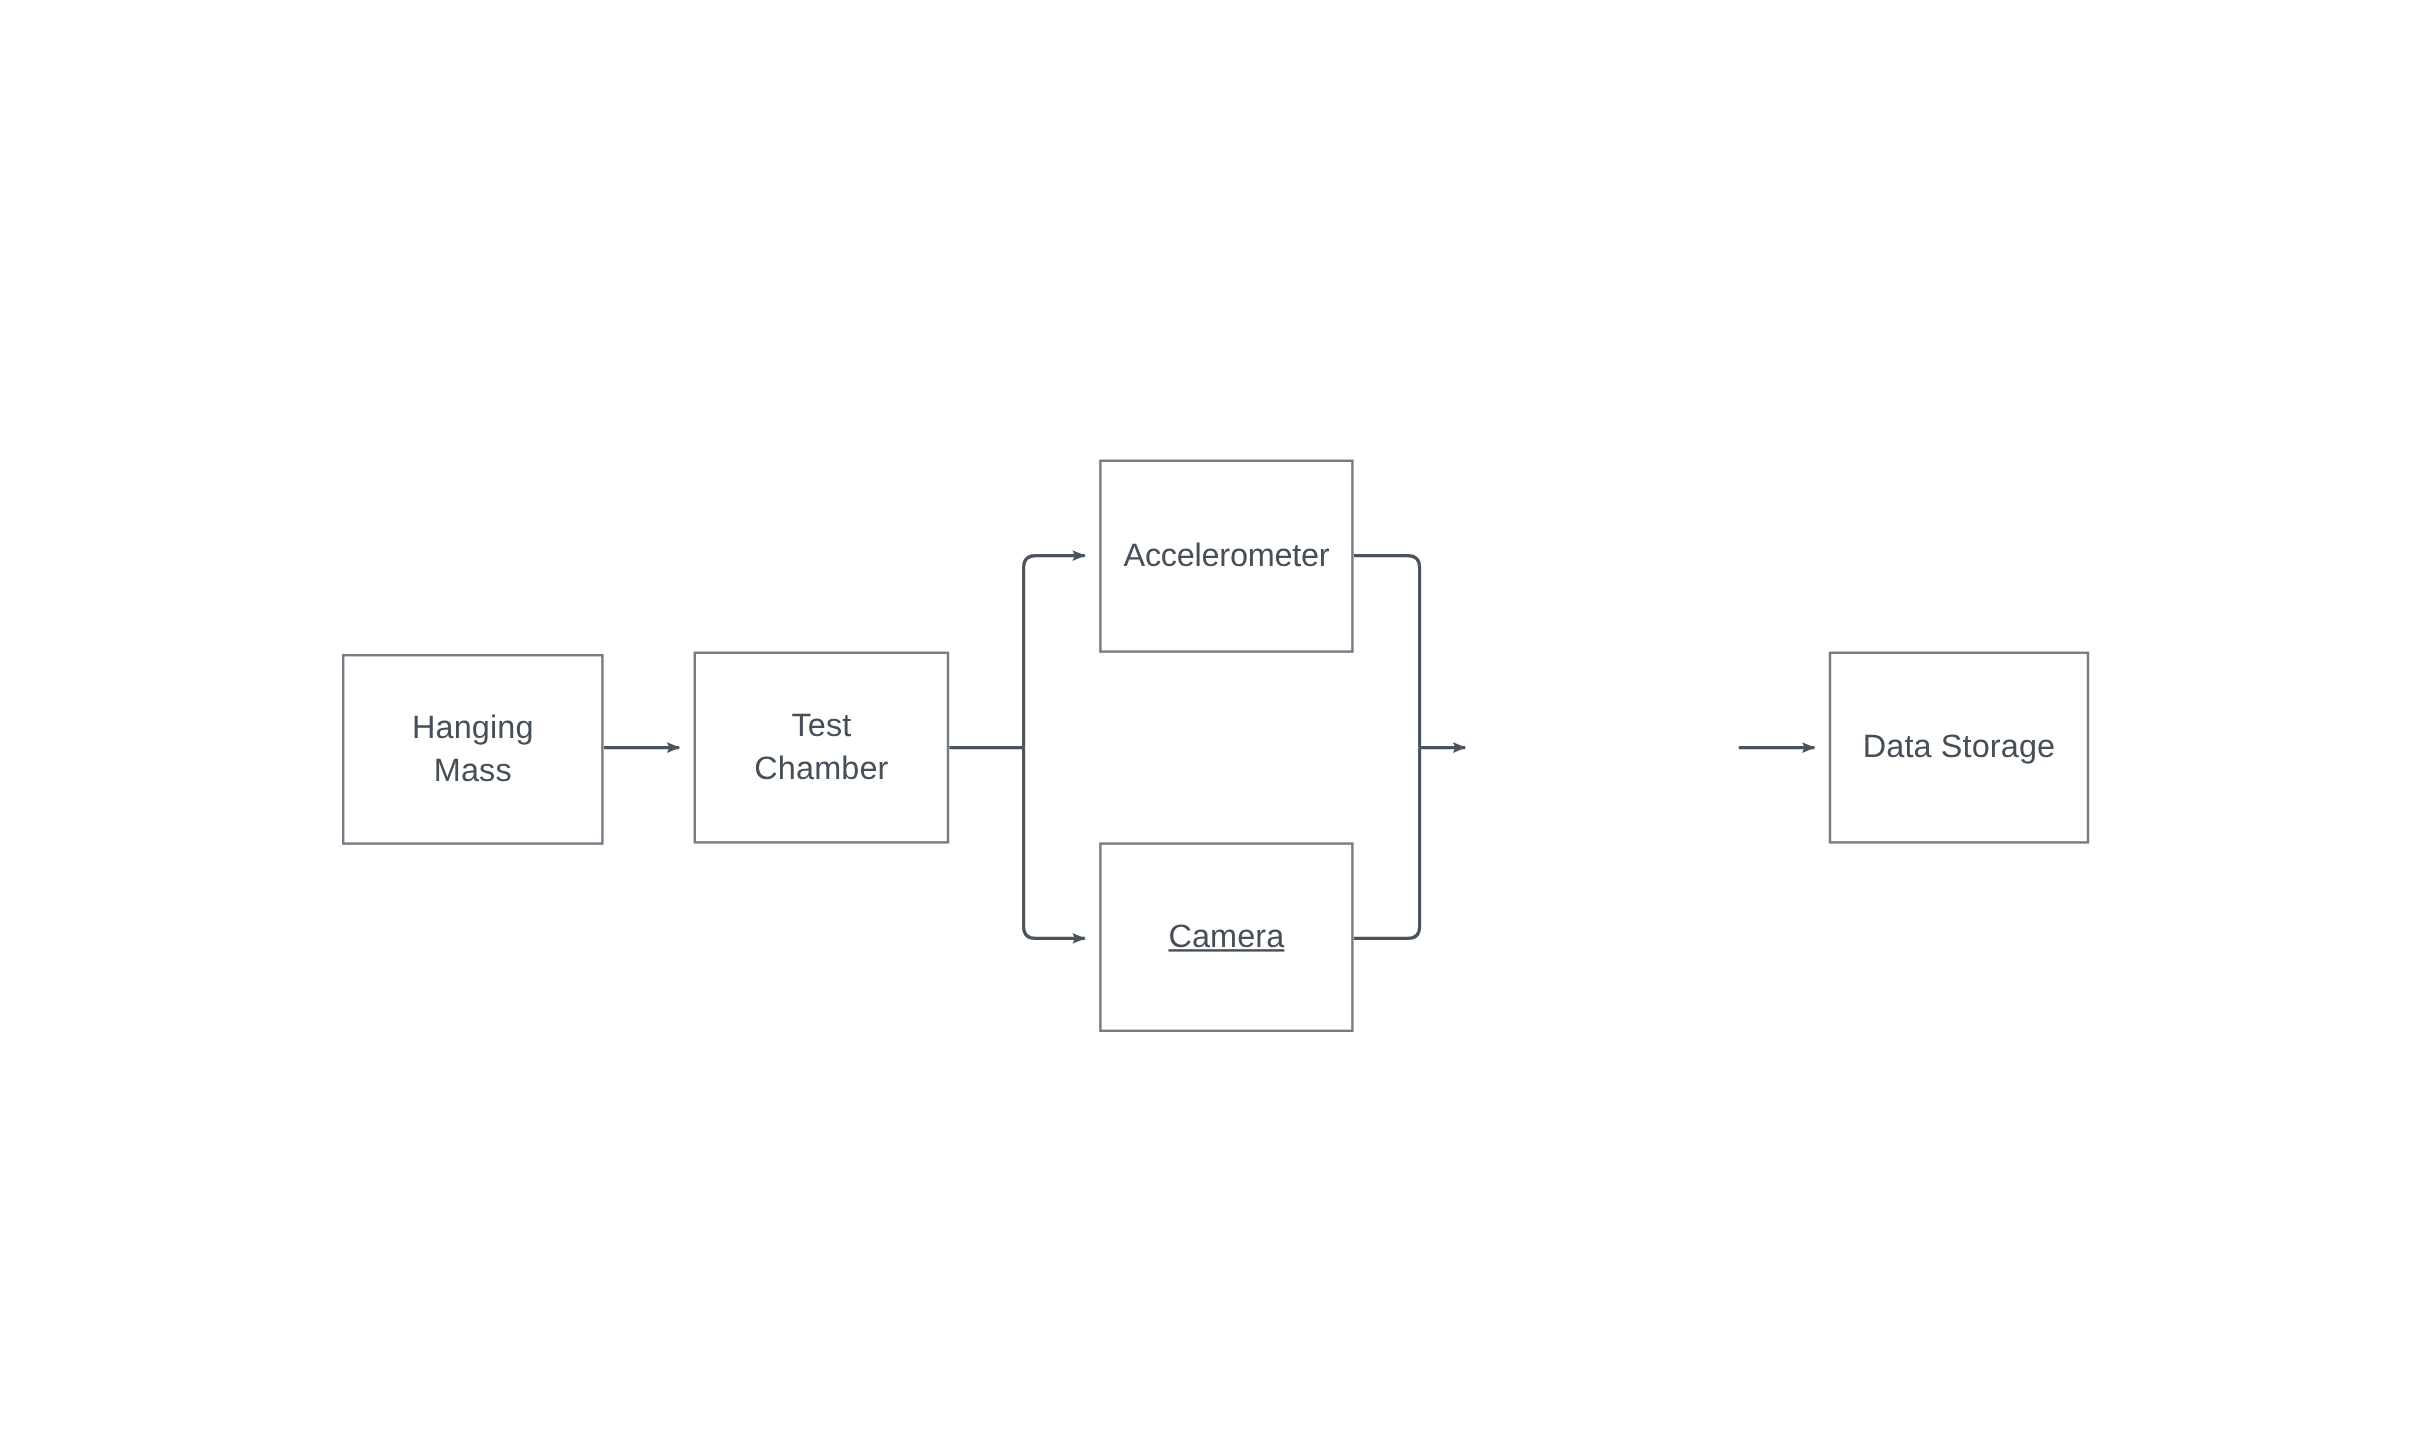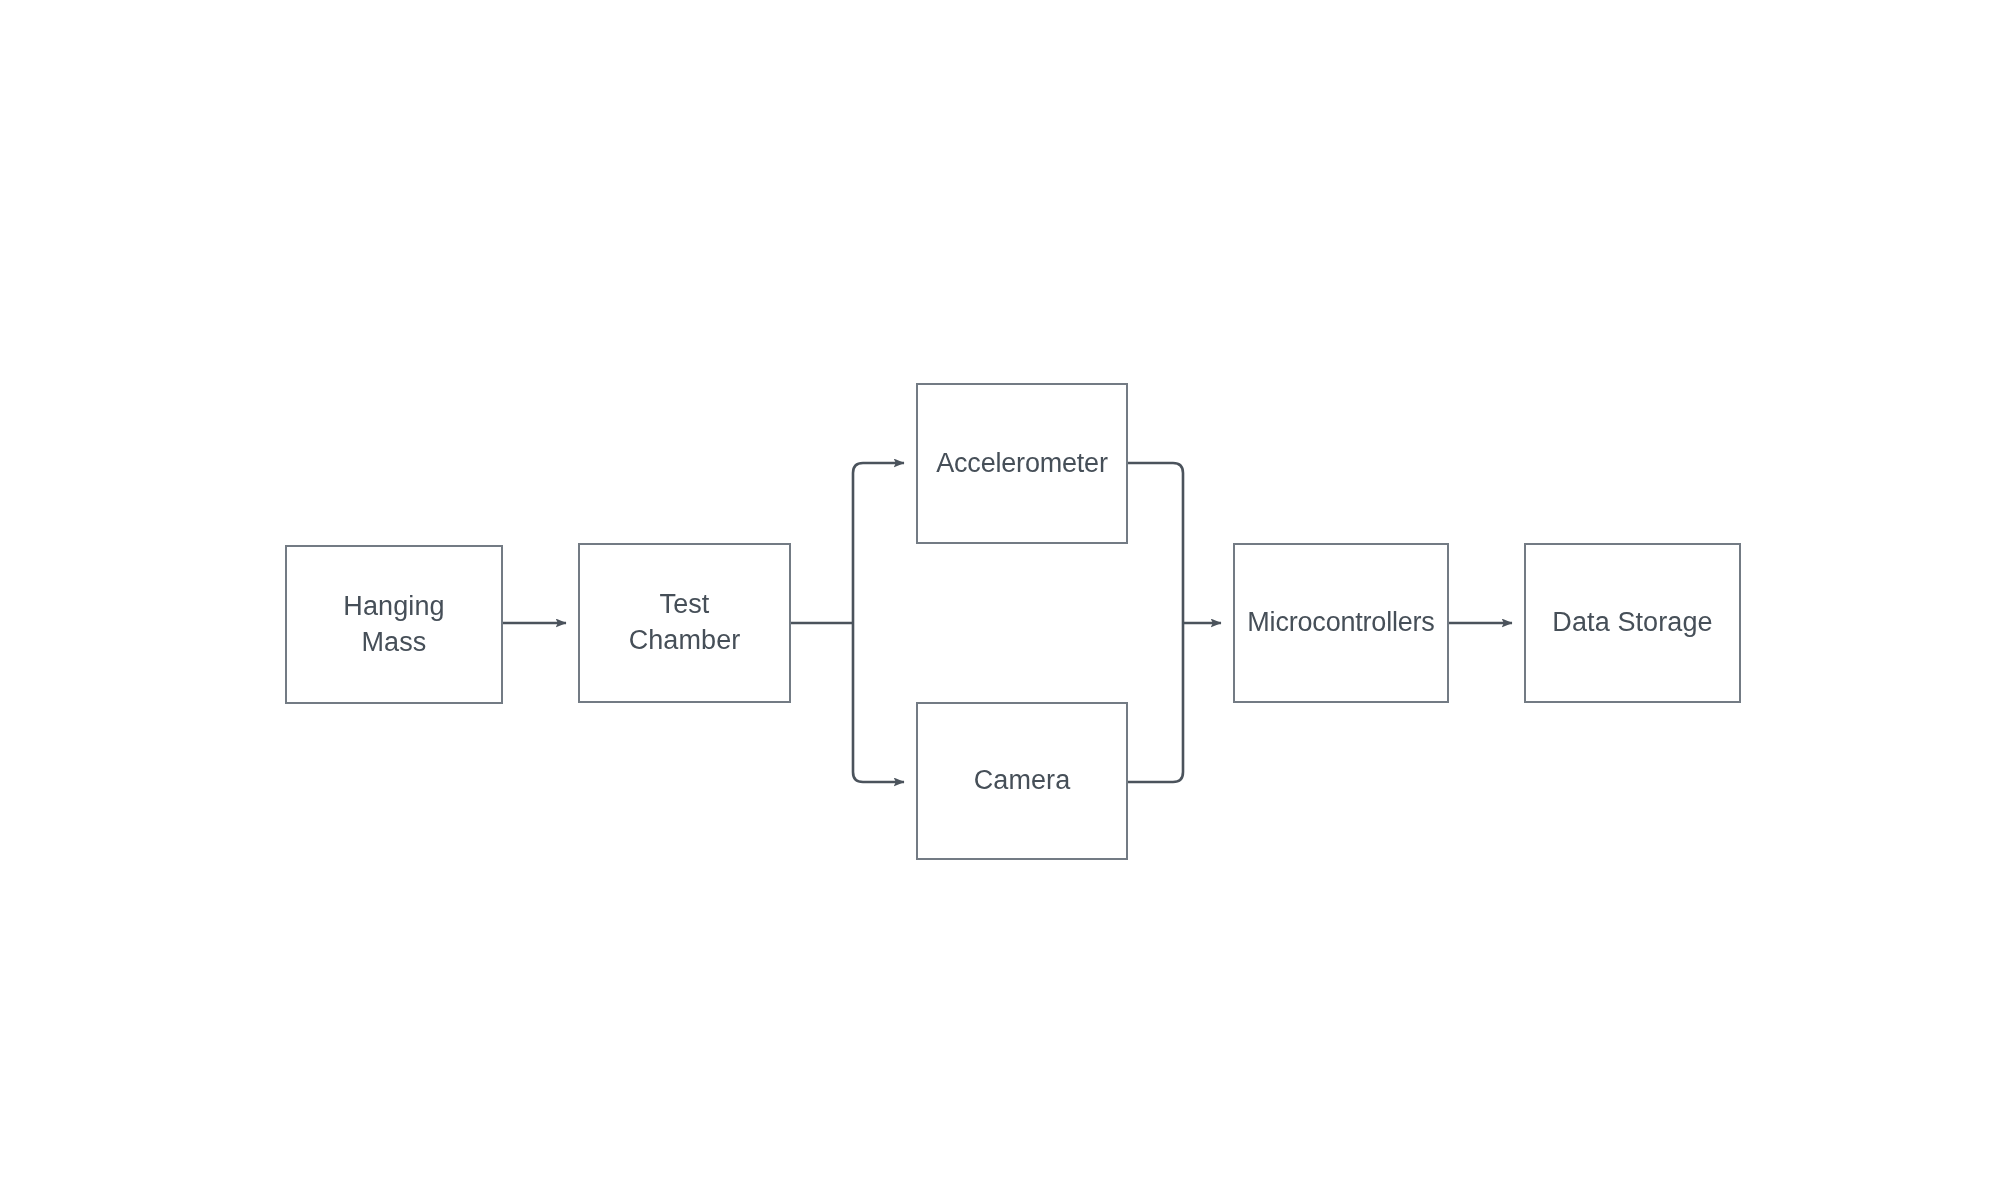--- a/index.html
+++ b/index.html
@@ -92,25 +92,22 @@
 
   <div class="node node-hanging-mass" style="left:285px; top:545px; width:218px; height:159px;">
     <span class="node-label">Hanging
 Mass</span>
   </div>
 
   <div class="node node-accel" style="left:916px; top:383px; width:212px; height:161px;">
     <span class="node-label">Accelerometer</span>
   </div>
 
-  <div class="node node-camera" style="left:916px; top:702px; width:212px; height:158px;">
+  <div class="node node-camera" style="left:916px; top:702px; width:212px; height:158px;text-decoration:underline;">
     <span class="node-label">Camera</span>
   </div>
 
-  <div class="node node-micro" style="left:1233px; top:543px; width:216px; height:160px;">
-    <span class="node-label">Microcontrollers</span>
-  </div>
 
   <div class="node node-data-storage" style="left:1524px; top:543px; width:217px; height:160px;">
     <span class="node-label">Data Storage</span>
   </div>
 
 </div>
 
 </body></html>

